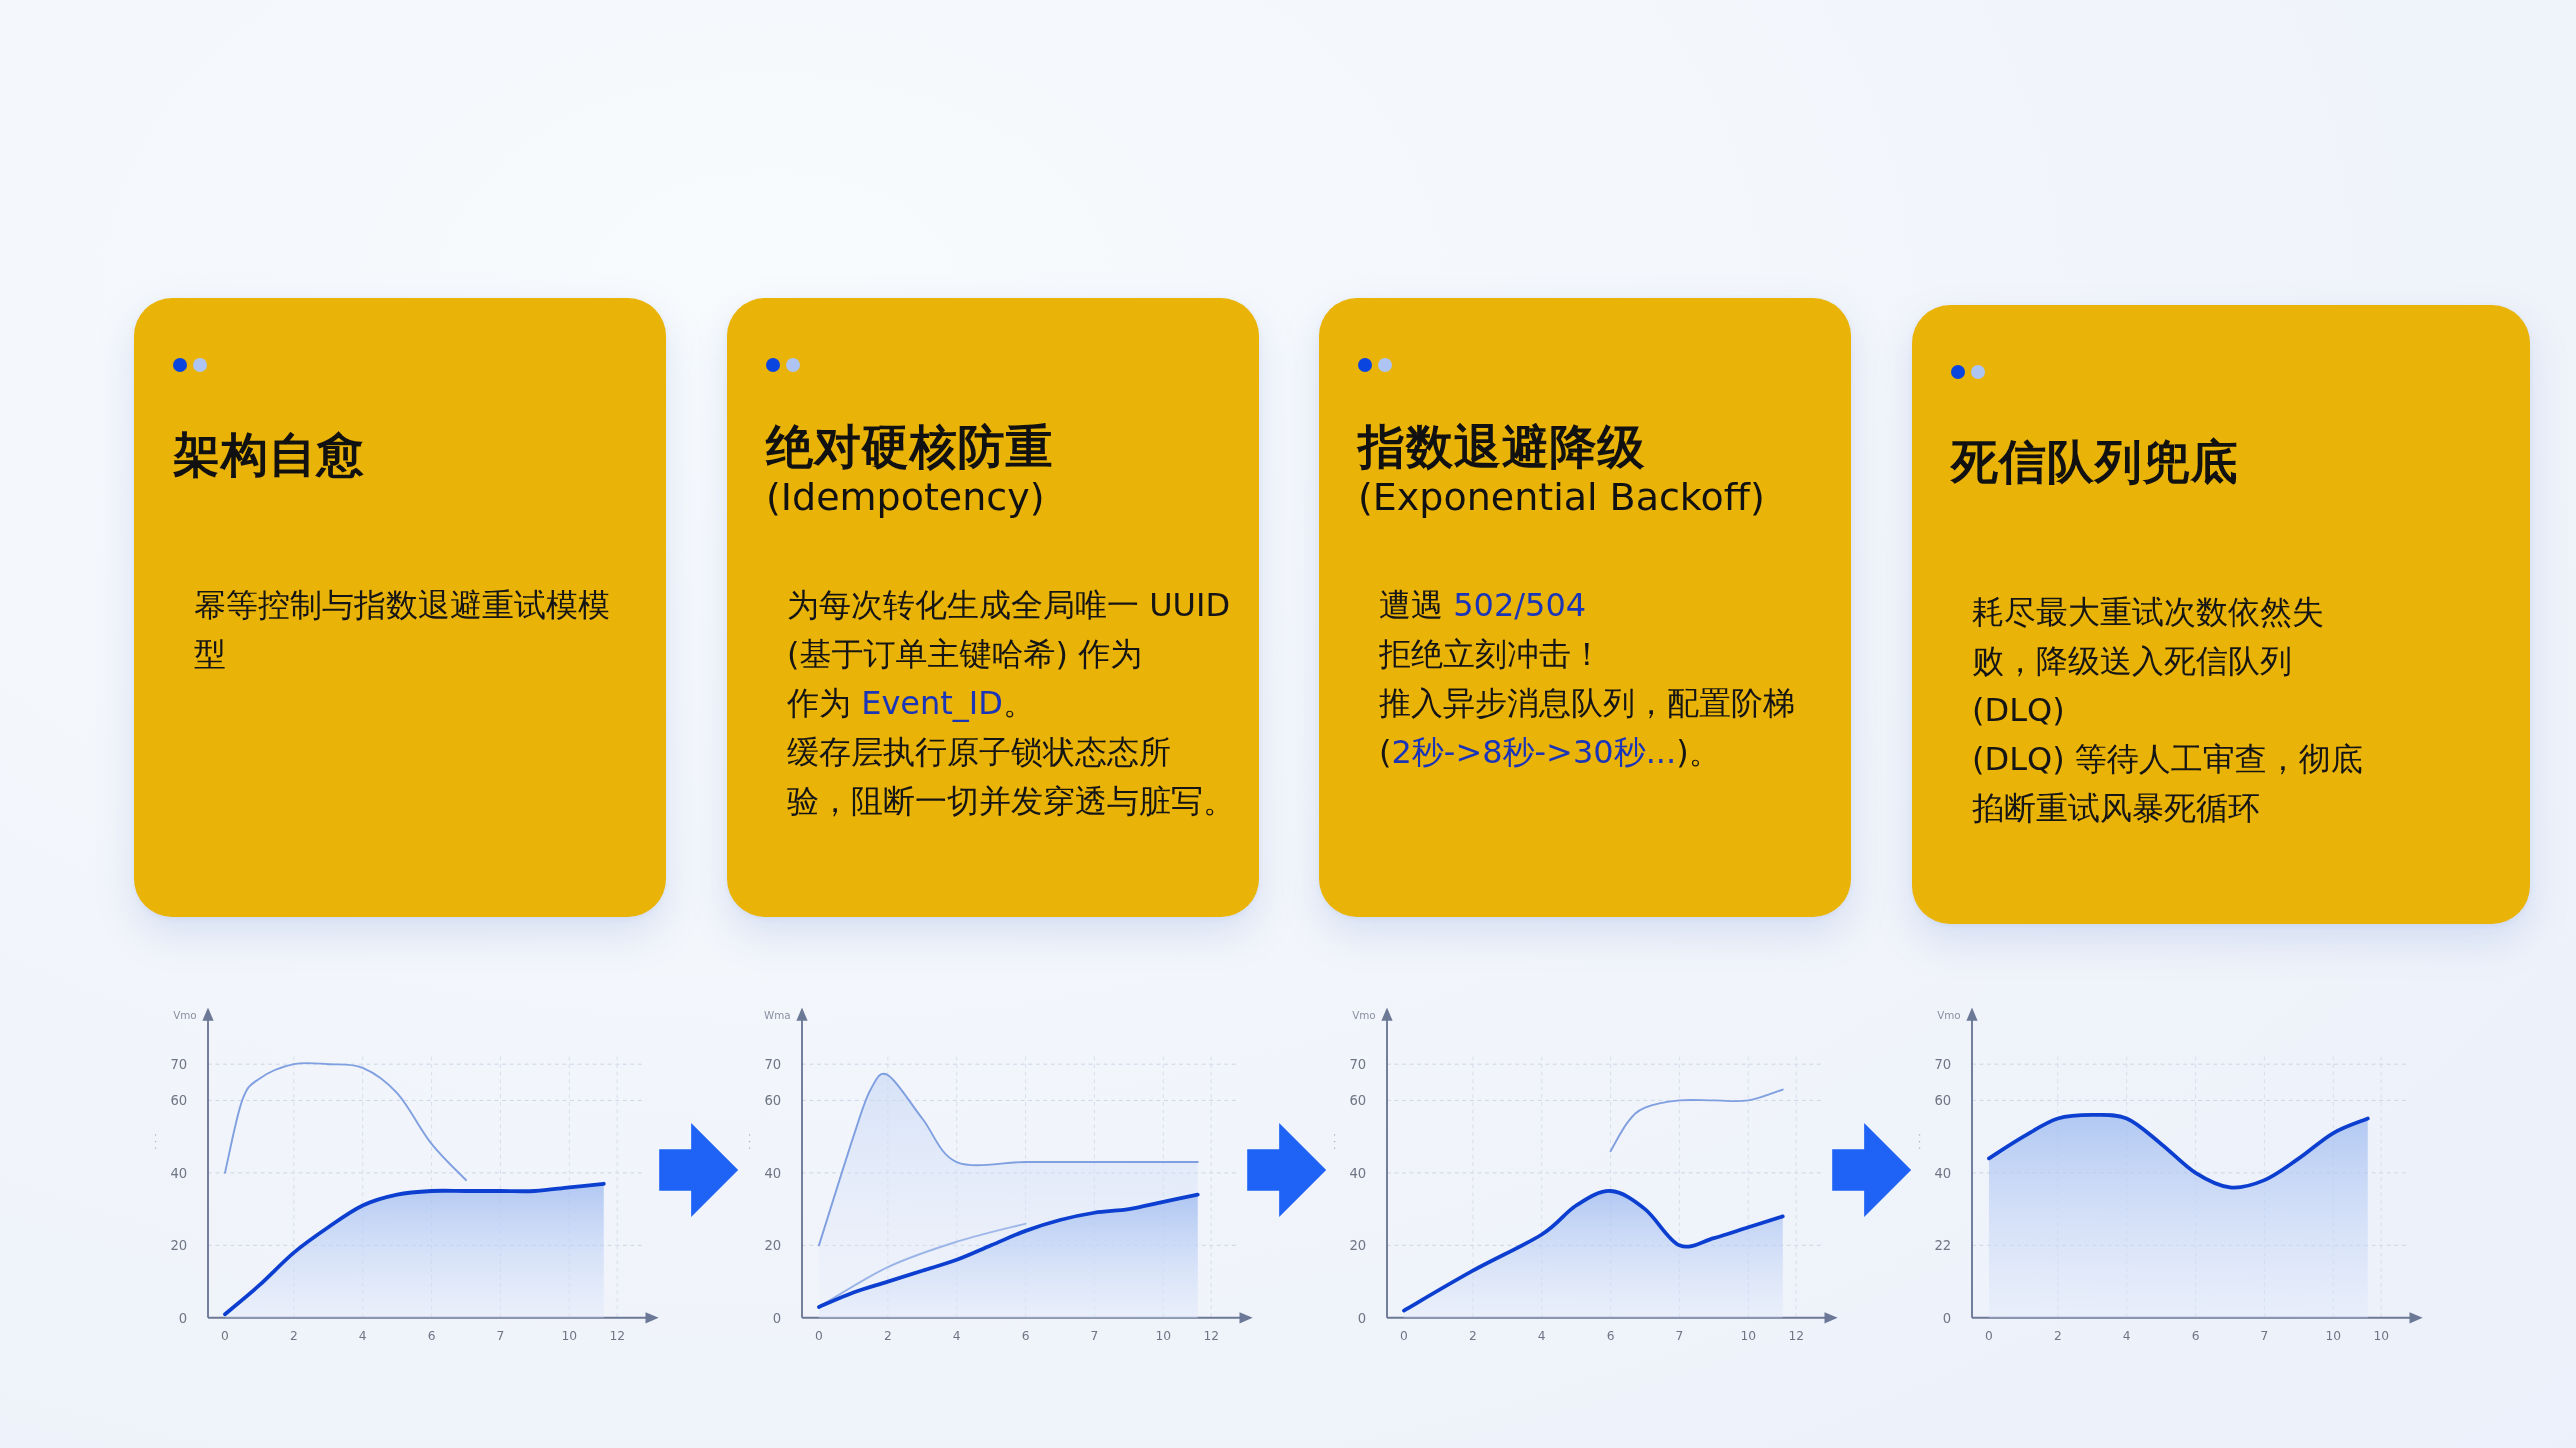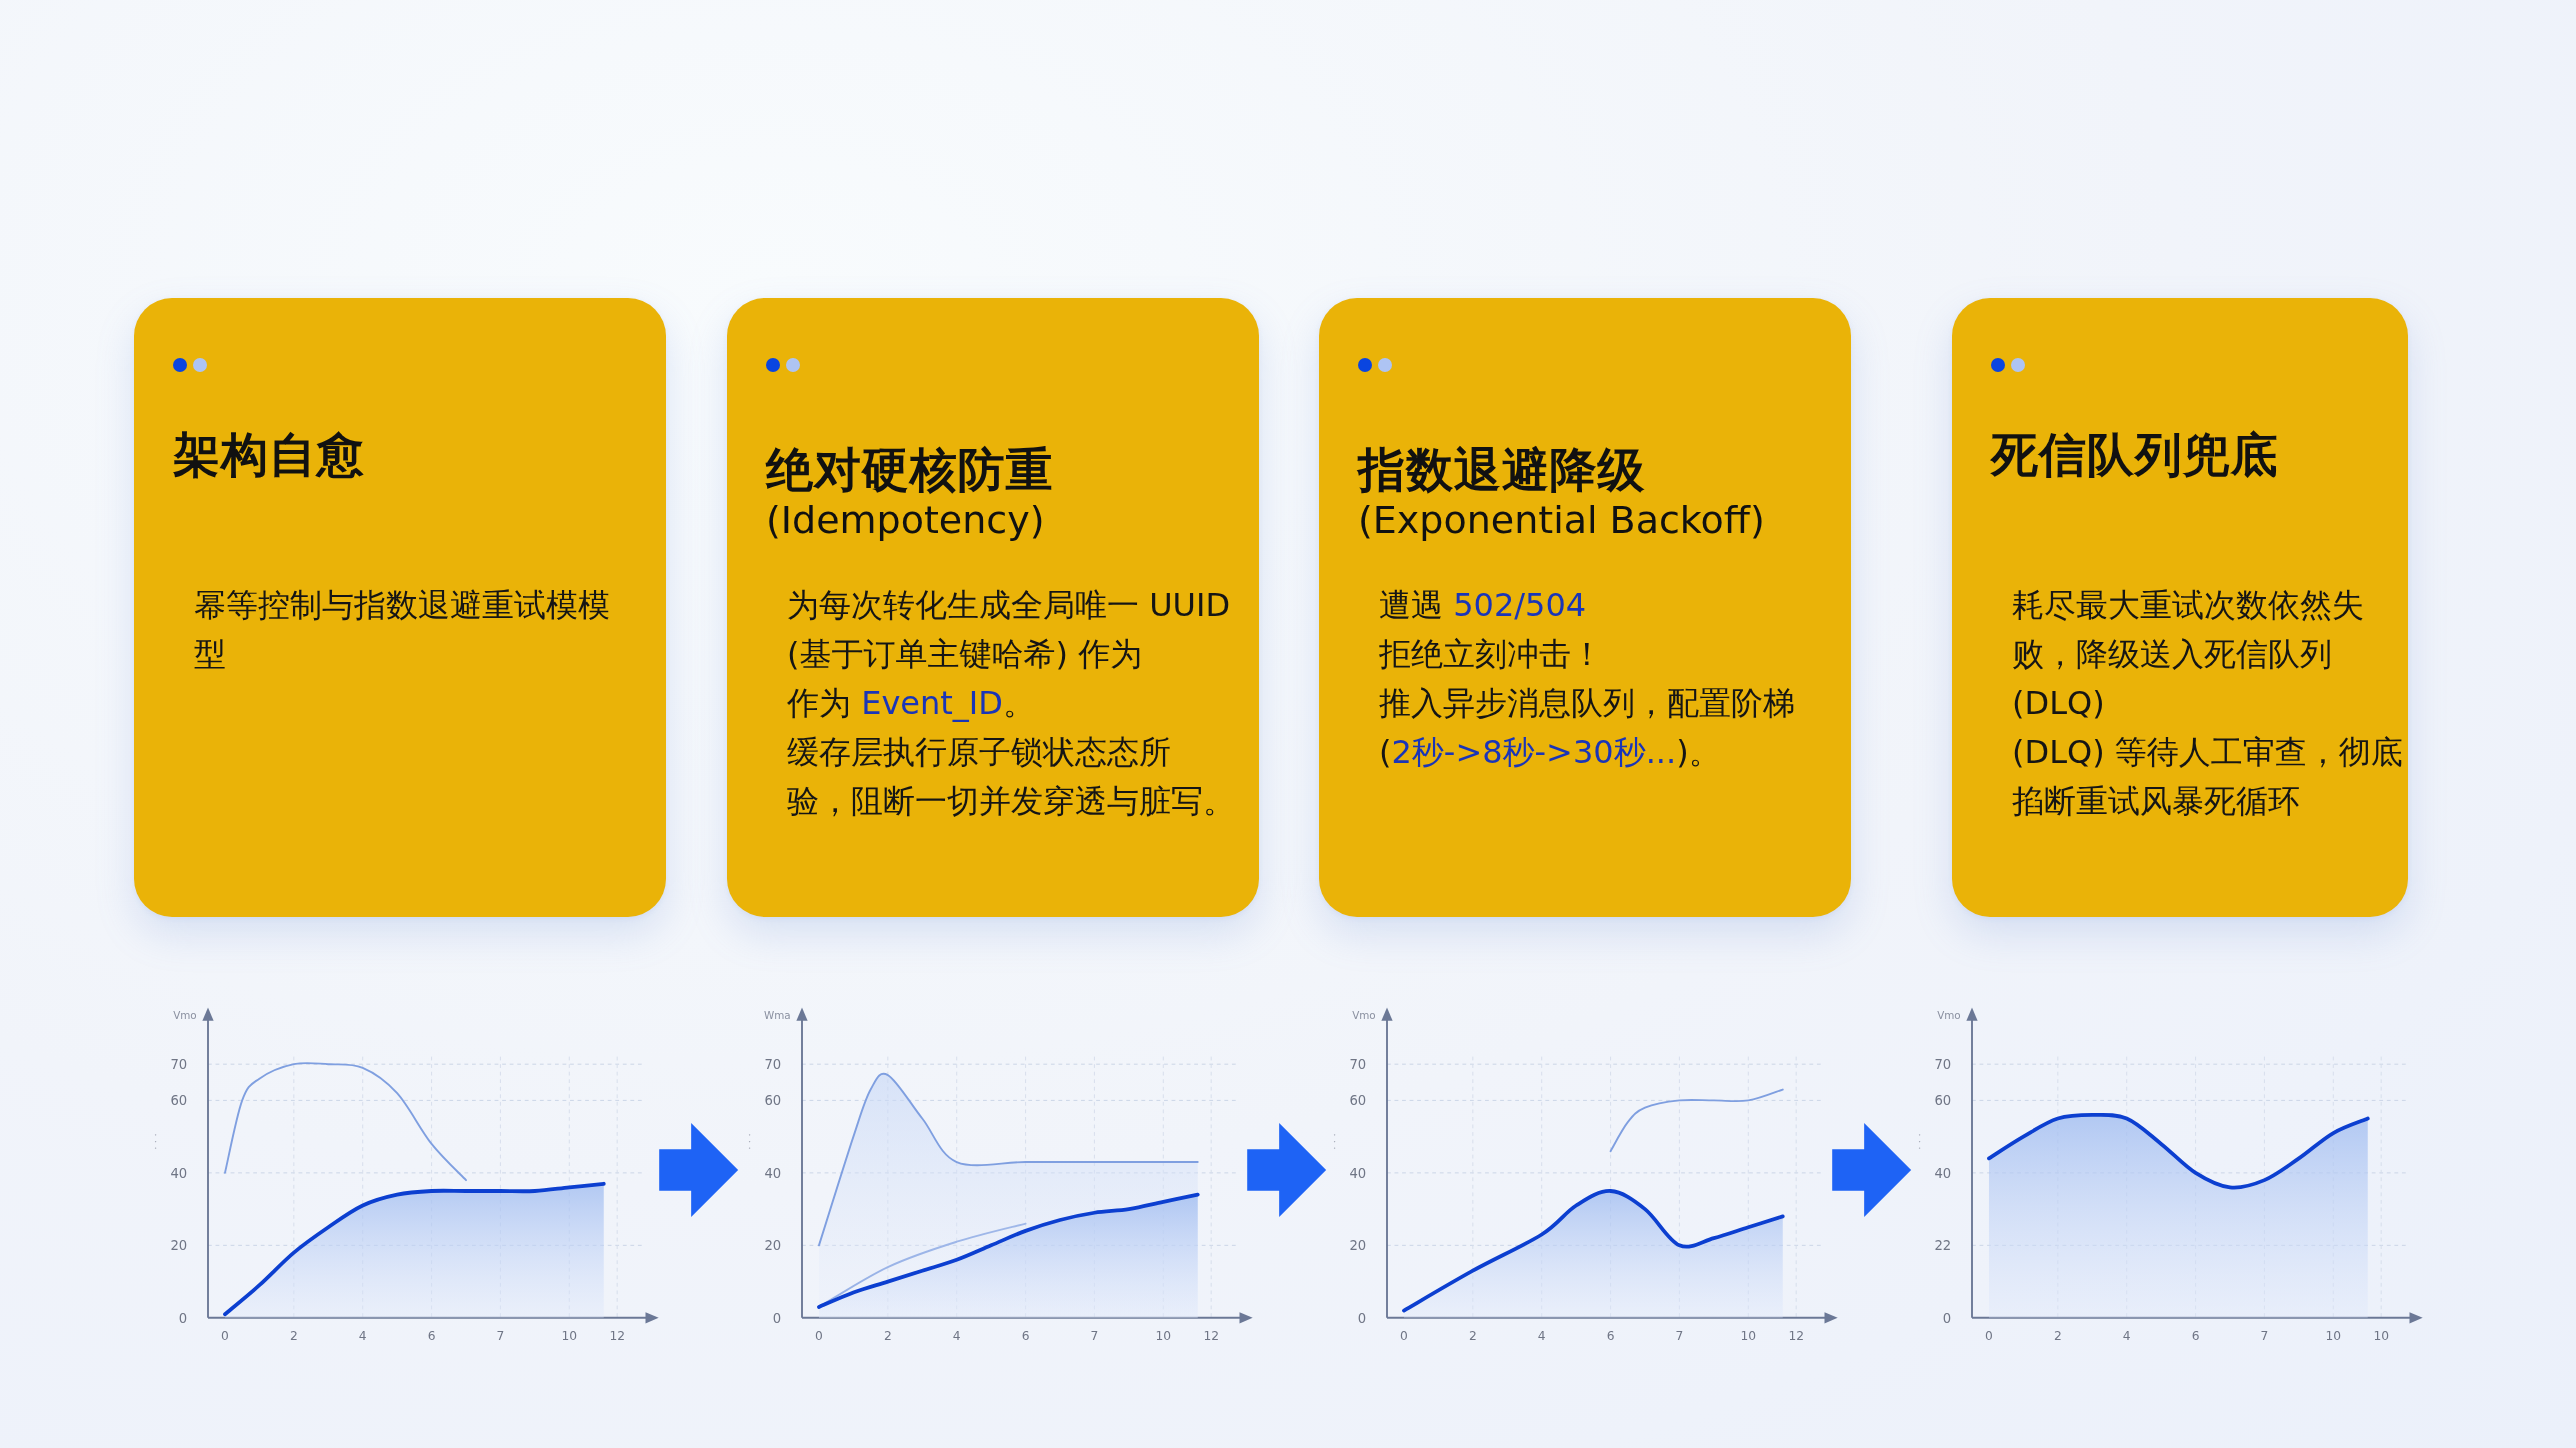--- a/index.html
+++ b/index.html
@@ -13,21 +13,21 @@
     position: absolute; top: 298px; width: 532px; height: 619px;
     background: #eab308; border-radius: 38px;
     box-shadow: 0 17px 38px rgba(120,150,220,0.22), 0 1.9px 5.7px rgba(120,150,220,0.10);
     padding: 59px 0 0 39px;
   }
   .dots { display: flex; gap: 5.7px; height: 15px; align-items: center; }
   .dot { width: 14px; height: 14px; border-radius: 50%; }
   .dot.primary { background: #0a45e0; }
   .dot.secondary { background: #aec4f3; }
   .card-title {
-    margin-top: 70px; font-size: 47px; font-weight: bold; color: #111; line-height: 55px;
+    margin-top: 47px; font-size: 47px; font-weight: bold; color: #111; line-height: 55px;
     letter-spacing: 0.9px;
   }
   .card-subtitle { font-size: 38px; color: #111; line-height: 47px; }
   .card-body { position: absolute; left: 60px; top: 283px; right: 38px; font-size: 32px; line-height: 49px; color: #151515; }
   .card-body .hl { color: #1a35b8; }
   .card-body .line { display: block; white-space: nowrap; }
   .card.c1 .card-title { margin-top: 55px; }
   .card.c1 .card-body { top: 283px; }
   .card.c4 .card-title { margin-top: 55px; }
 
@@ -75,21 +75,21 @@
   <div class="card-title">指数退避降级</div>
   <div class="card-subtitle">(Exponential Backoff)</div>
   <div class="card-body" style="top:283px;">
     <span class="line"><span>遭遇 </span><span class="hl">502/504</span></span>
     <span class="line">拒绝立刻冲击！</span>
     <span class="line">推入异步消息队列，配置阶梯</span>
     <span class="line"><span>(</span><span class="hl">2秒-&gt;8秒-&gt;30秒...</span><span>)。</span></span>
   </div>
 </div>
 
-<div class="card c4" style="left:1952px; width:456px;">
+<div class="card c4" style="left:1912px; width:618px;margin-top:7px;">
   <div class="dots">
     <span class="dot primary"></span>
     <span class="dot secondary"></span>
   </div>
   <div class="card-title">死信队列兜底</div>
   <div class="card-body" style="top:283px;">
     <span class="line">耗尽最大重试次数依然失</span>
     <span class="line">败，降级送入死信队列</span>
     <span class="line">(DLQ)</span>
     <span class="line">(DLQ) 等待人工审查，彻底</span>

